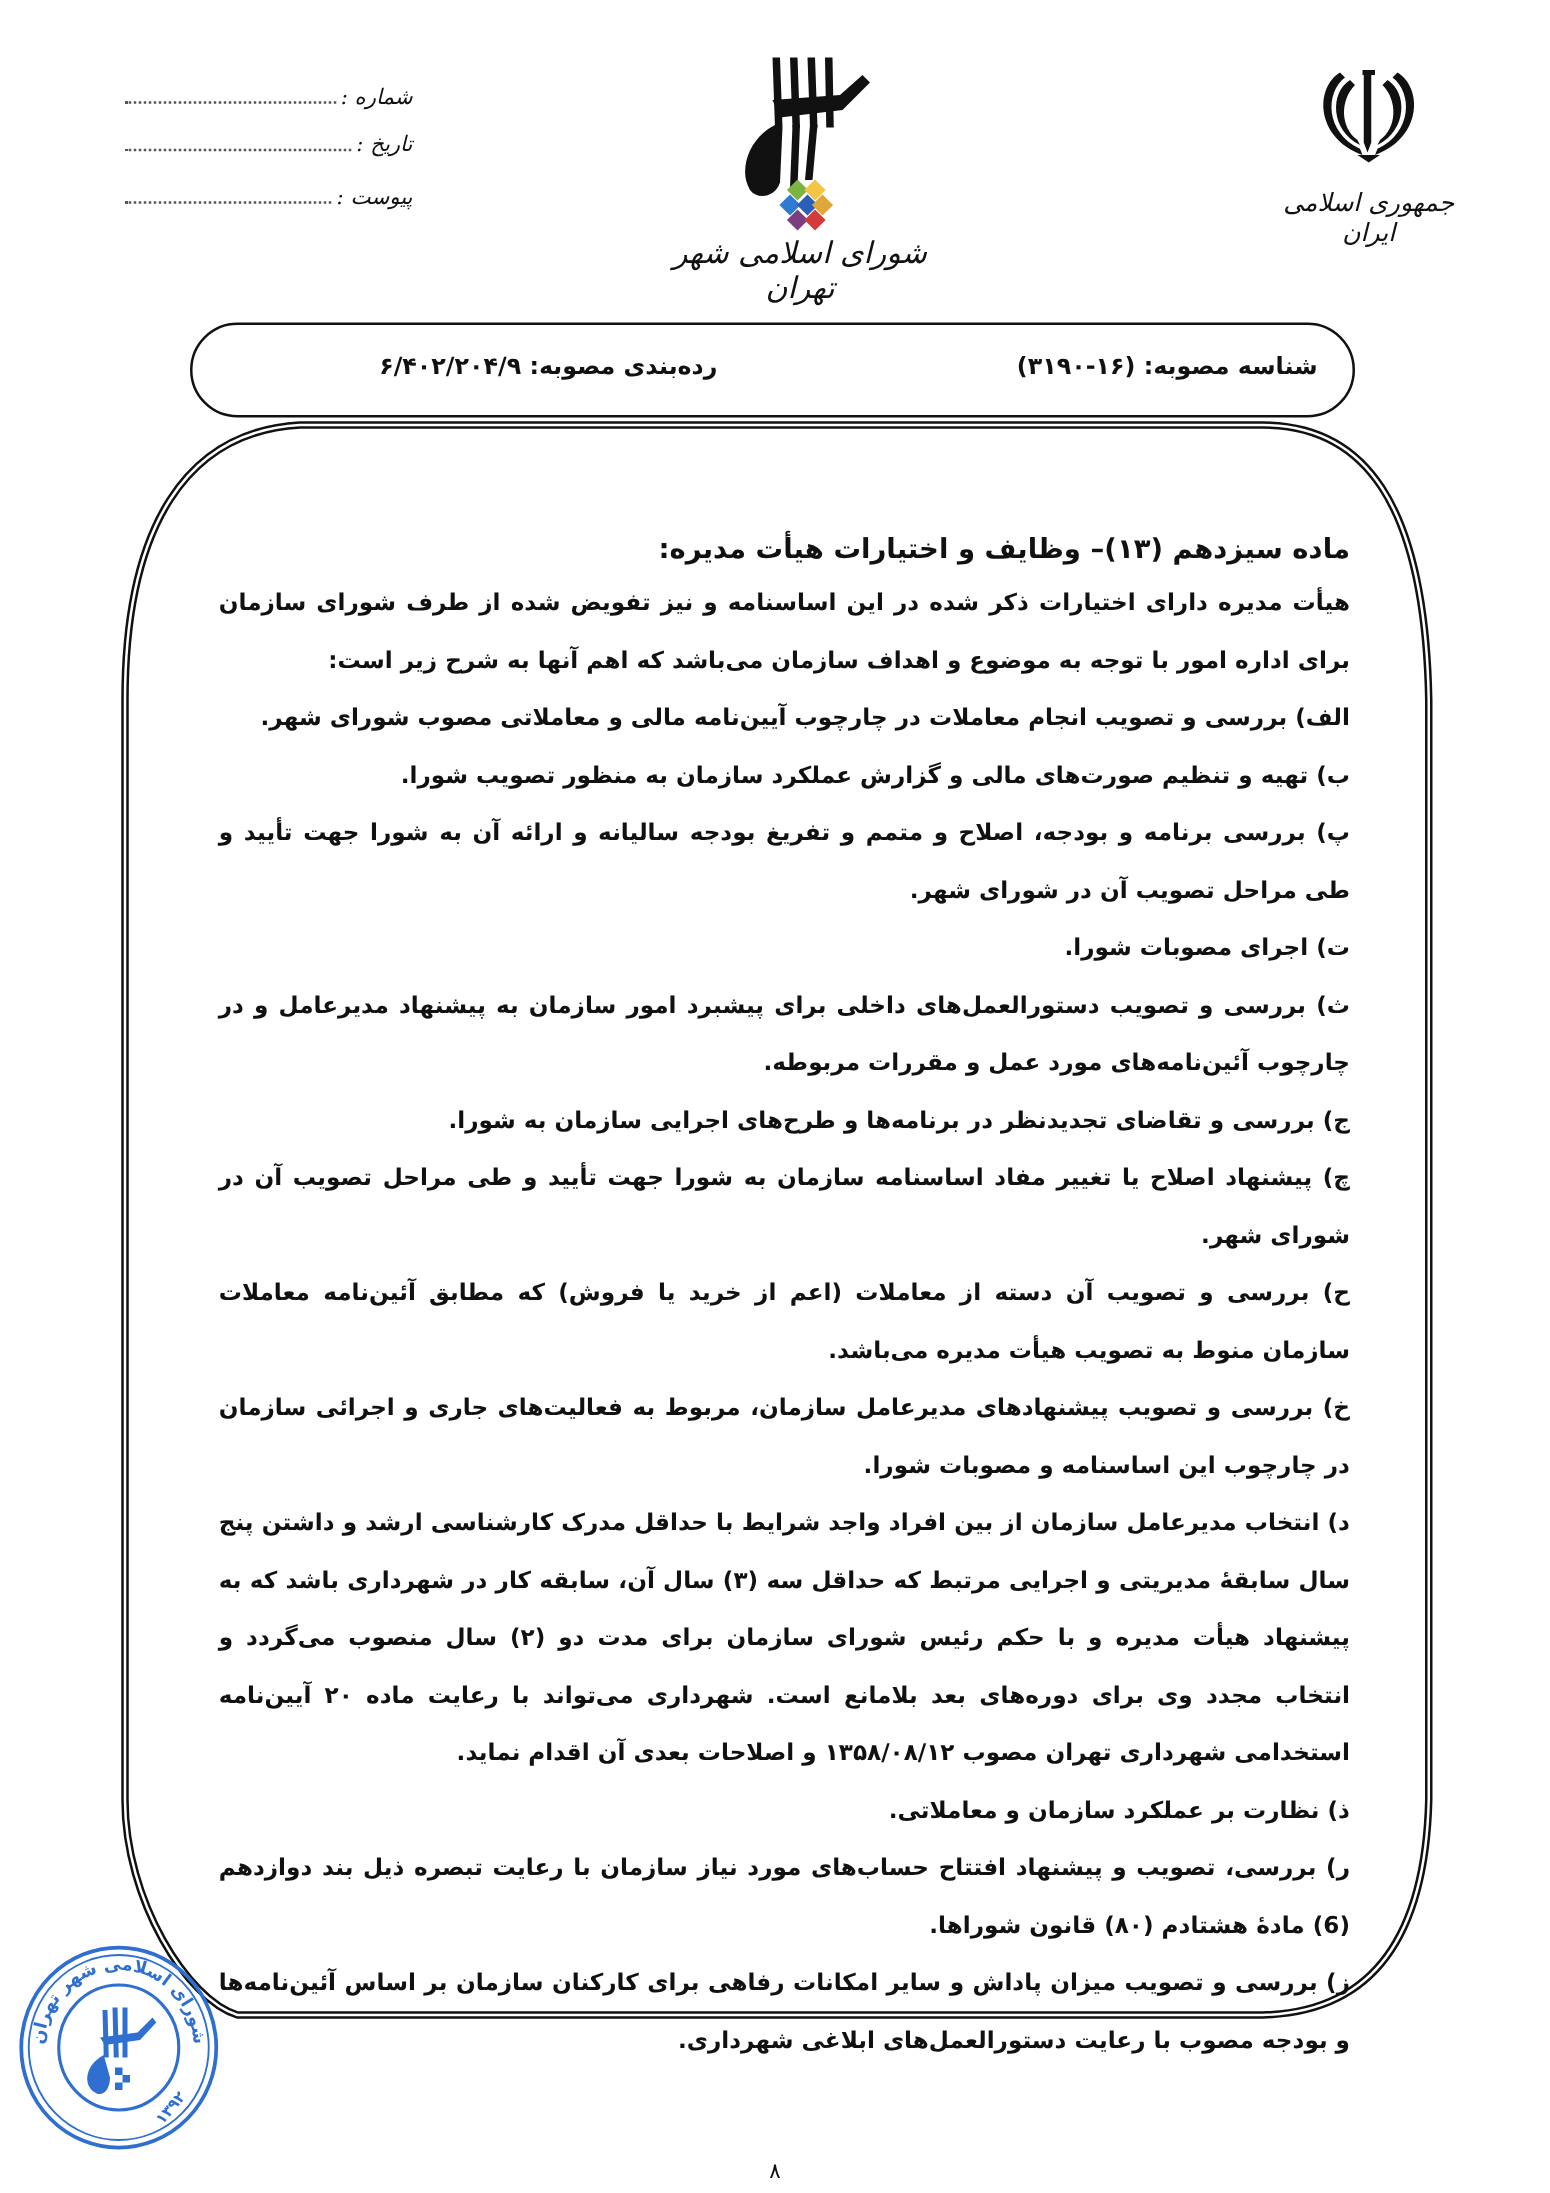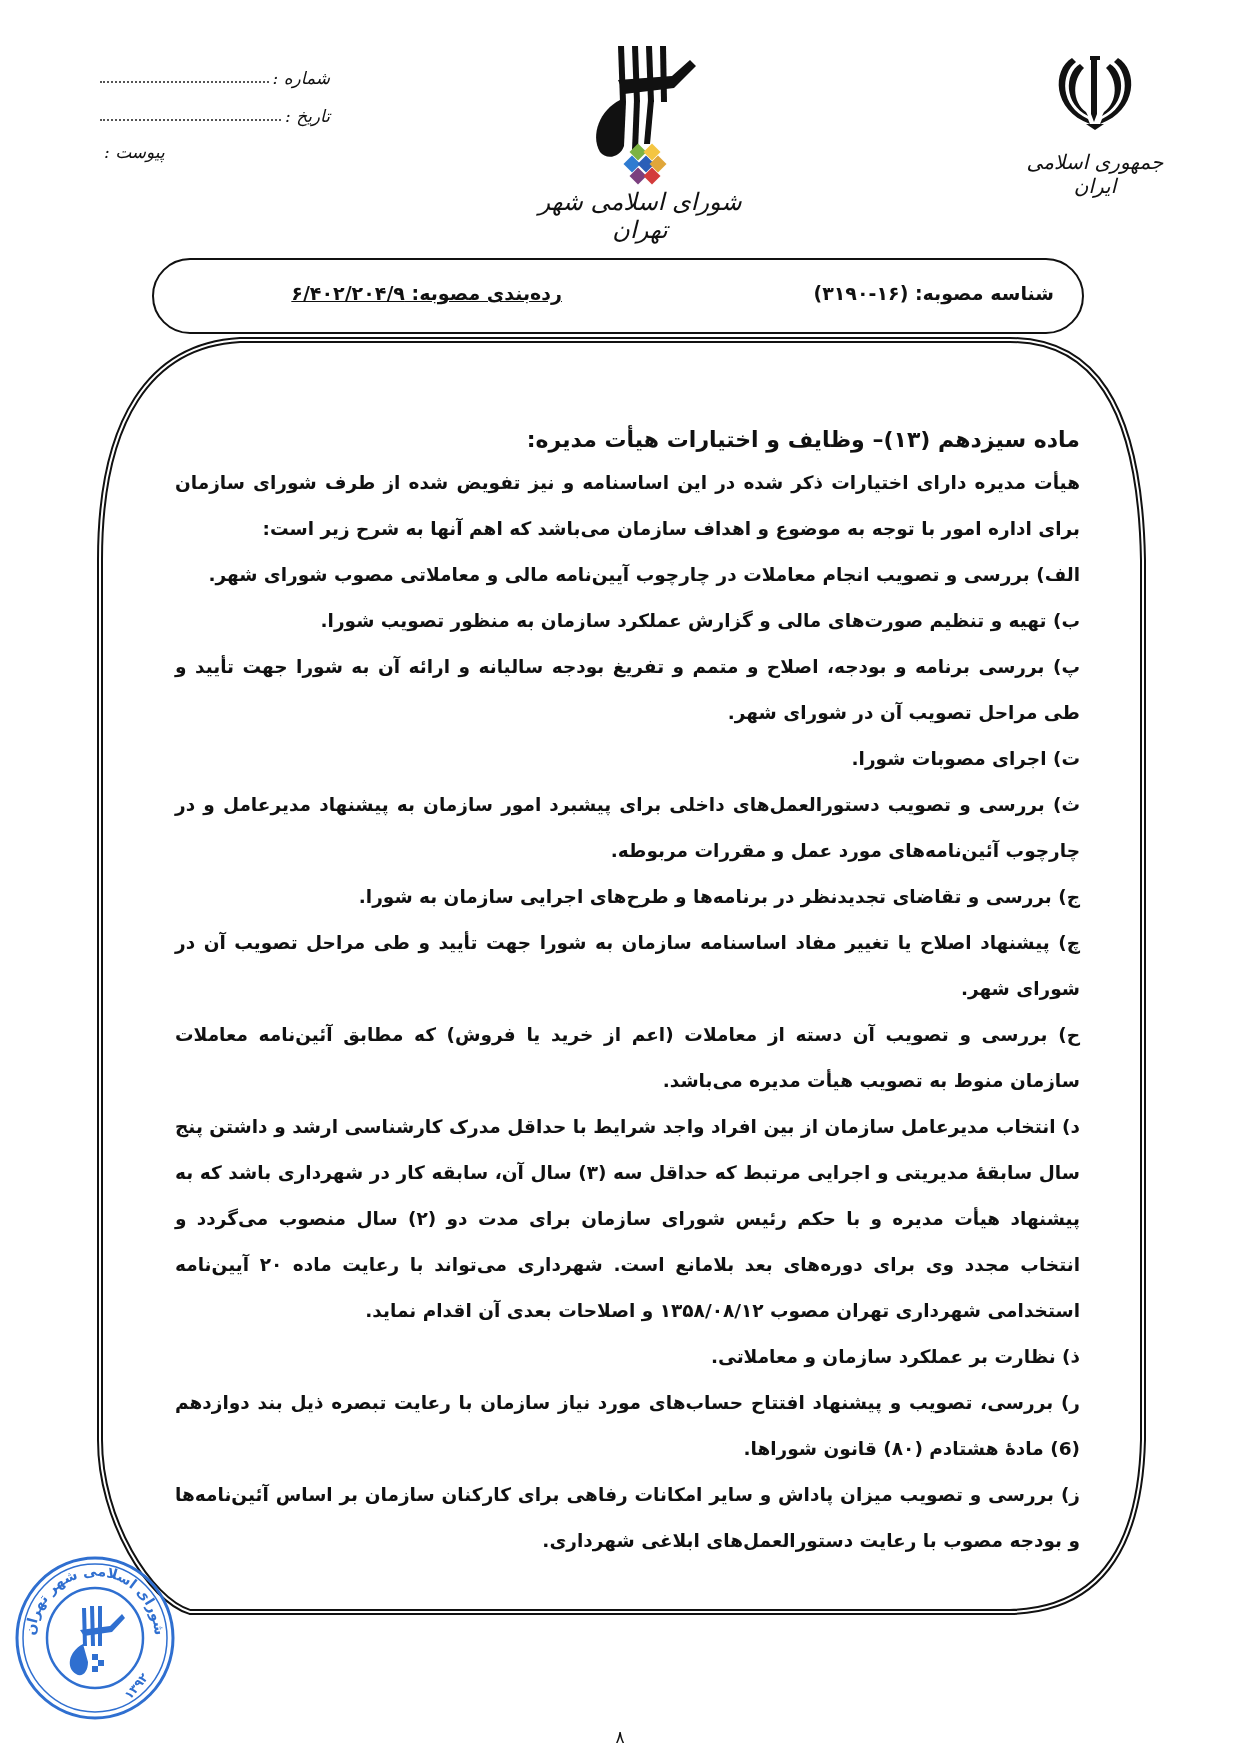--- a/index.html
+++ b/index.html
@@ -20,21 +20,21 @@
   
   .emblem { left: 1050px; top: 52px; width: 90px; height: 80px; }
   .republic-name { left: 1010px; top: 150px; width: 170px; text-align: center; direction: rtl;
                    font-family: "DejaVu Serif", serif; font-style: italic; font-size: 20px; }
 
   
   .infobar { left: 152px; top: 258px; width: 932px; height: 76px; border: 2.5px solid #111;
              border-radius: 38px; box-sizing: border-box; direction: rtl; }
   .infobar .item { position: absolute; top: 22px; font-weight: bold; font-size: 19px; white-space: nowrap; }
   .infobar .id { right: 28px; }
-  .infobar .cls { right: 520px; text-decoration: underline; }
+  .infobar .cls { right: 508px; }
 
   
   .frame { left: 0; top: 0; width: 1240px; height: 1754px; pointer-events: none; }
 
   
   .content { left: 175px; top: 388px; width: 905px; direction: rtl; text-align: justify; margin-top: 32px; }
   .content .title { font-weight: bold; font-size: 22px; line-height: 40px; margin: 0; }
   .content p { margin: 0; font-weight: bold; font-size: 18.5px; line-height: 46px; }
 
   
@@ -46,21 +46,21 @@
 <body>
 
 <div class="field" style="top:62px;">
   <span class="lbl">شماره :</span>
   <span class="dots"></span>
 </div>
 <div class="field" style="top:100px;">
   <span class="lbl">تاریخ :</span>
   <span class="dots"></span>
 </div>
-<div class="field" style="top:142px;flex-direction:column;">
+<div class="field" style="top:142px;">
   <span class="lbl">پیوست :</span>
   <span class="dots"></span>
 </div>
 
 <svg class="abs council-logo" viewBox="0 0 200 200">
   <g fill="#111">
     <path d="M78 6 L84 6 L86 62 L80 62 Z"></path>
     <path d="M92 6 L98 6 L100 62 L94 62 Z"></path>
     <path d="M106 6 L112 6 L114 62 L108 62 Z"></path>
     <path d="M120 6 L126 6 L127 62 L121 62 Z"></path>
@@ -107,20 +107,21 @@
   <h2 class="title">ماده سیزدهم (۱۳)– وظایف و اختیارات هیأت مدیره:</h2>
   <p>هیأت مدیره دارای اختیارات ذکر شده در این اساسنامه و نیز تفویض شده از طرف شورای سازمان برای اداره امور با توجه به موضوع و اهداف سازمان می‌باشد که اهم آنها به شرح زیر است:</p>
   <p>الف) بررسی و تصویب انجام معاملات در چارچوب آیین‌نامه مالی و معاملاتی مصوب شورای شهر.</p>
   <p>ب) تهیه و تنظیم صورت‌های مالی و گزارش عملکرد سازمان به منظور تصویب شورا.</p>
   <p>پ) بررسی برنامه و بودجه، اصلاح و متمم و تفریغ بودجه سالیانه و ارائه آن به شورا جهت تأیید و طی مراحل تصویب آن در شورای شهر.</p>
   <p>ت) اجرای مصوبات شورا.</p>
   <p>ث) بررسی و تصویب دستورالعمل‌های داخلی برای پیشبرد امور سازمان به پیشنهاد مدیرعامل و در چارچوب آئین‌نامه‌های مورد عمل و مقررات مربوطه.</p>
   <p>ج) بررسی و تقاضای تجدیدنظر در برنامه‌ها و طرح‌های اجرایی سازمان به شورا.</p>
   <p>چ) پیشنهاد اصلاح یا تغییر مفاد اساسنامه سازمان به شورا جهت تأیید و طی مراحل تصویب آن در شورای شهر.</p>
   <p>ح) بررسی و تصویب آن دسته از معاملات (اعم از خرید یا فروش) که مطابق آئین‌نامه معاملات سازمان منوط به تصویب هیأت مدیره می‌باشد.</p>
+  <p>خ) بررسی و تصویب پیشنهادهای مدیرعامل سازمان، مربوط به فعالیت‌های جاری و اجرائی سازمان در چارچوب این اساسنامه و مصوبات شورا.</p>
   <p>د) انتخاب مدیرعامل سازمان از بین افراد واجد شرایط با حداقل مدرک کارشناسی ارشد و داشتن پنج سال سابقهٔ مدیریتی و اجرایی مرتبط که حداقل سه (۳) سال آن، سابقه کار در شهرداری باشد که به پیشنهاد هیأت مدیره و با حکم رئیس شورای سازمان برای مدت دو (۲) سال منصوب می‌گردد و انتخاب مجدد وی برای دوره‌های بعد بلامانع است. شهرداری می‌تواند با رعایت ماده ۲۰ آیین‌نامه استخدامی شهرداری تهران مصوب ۱۳۵۸/۰۸/۱۲ و اصلاحات بعدی آن اقدام نماید.</p>
   <p>ذ) نظارت بر عملکرد سازمان و معاملاتی.</p>
   <p>ر) بررسی، تصویب و پیشنهاد افتتاح حساب‌های مورد نیاز سازمان با رعایت تبصره ذیل بند دوازدهم (6) مادهٔ هشتادم (۸۰) قانون شوراها.</p>
   <p>ز) بررسی و تصویب میزان پاداش و سایر امکانات رفاهی برای کارکنان سازمان بر اساس آئین‌نامه‌ها و بودجه مصوب با رعایت دستورالعمل‌های ابلاغی شهرداری.</p>
 </div>
 
 <svg class="abs stamp" viewBox="0 0 170 175">
   <g fill="none" stroke="#2f6fd0">
     <ellipse cx="85" cy="88" rx="78" ry="80" stroke-width="3"></ellipse>
     <ellipse cx="85" cy="88" rx="72" ry="74" stroke-width="1.5"></ellipse>

